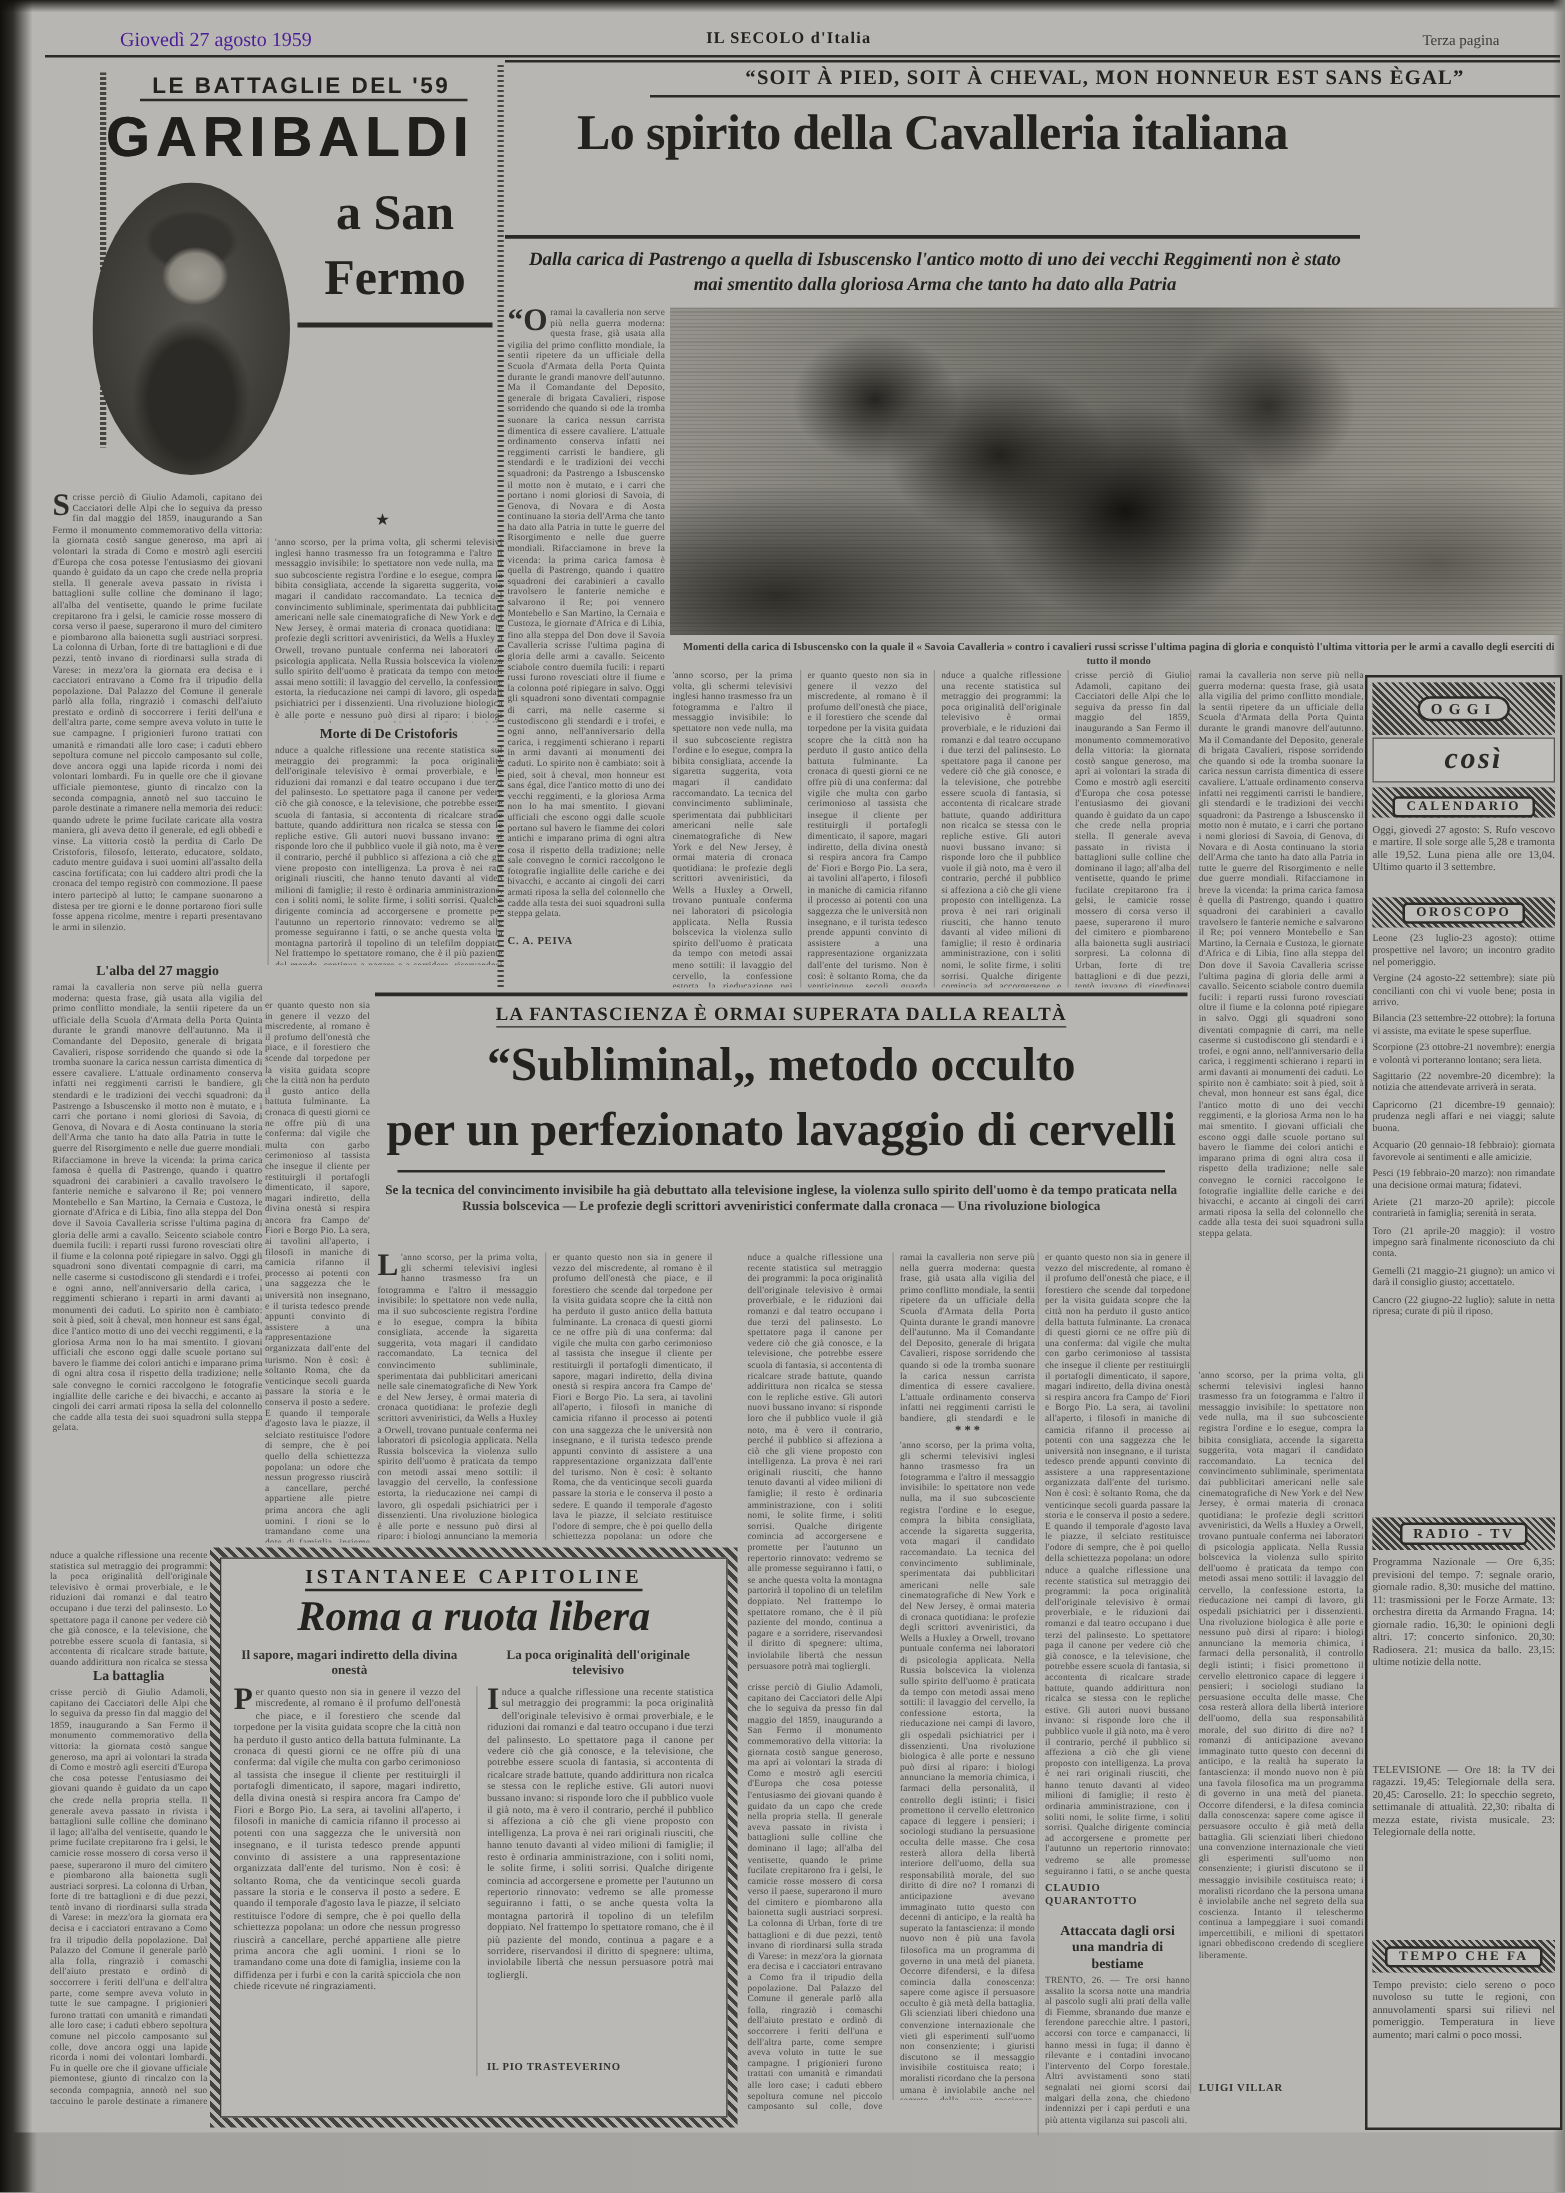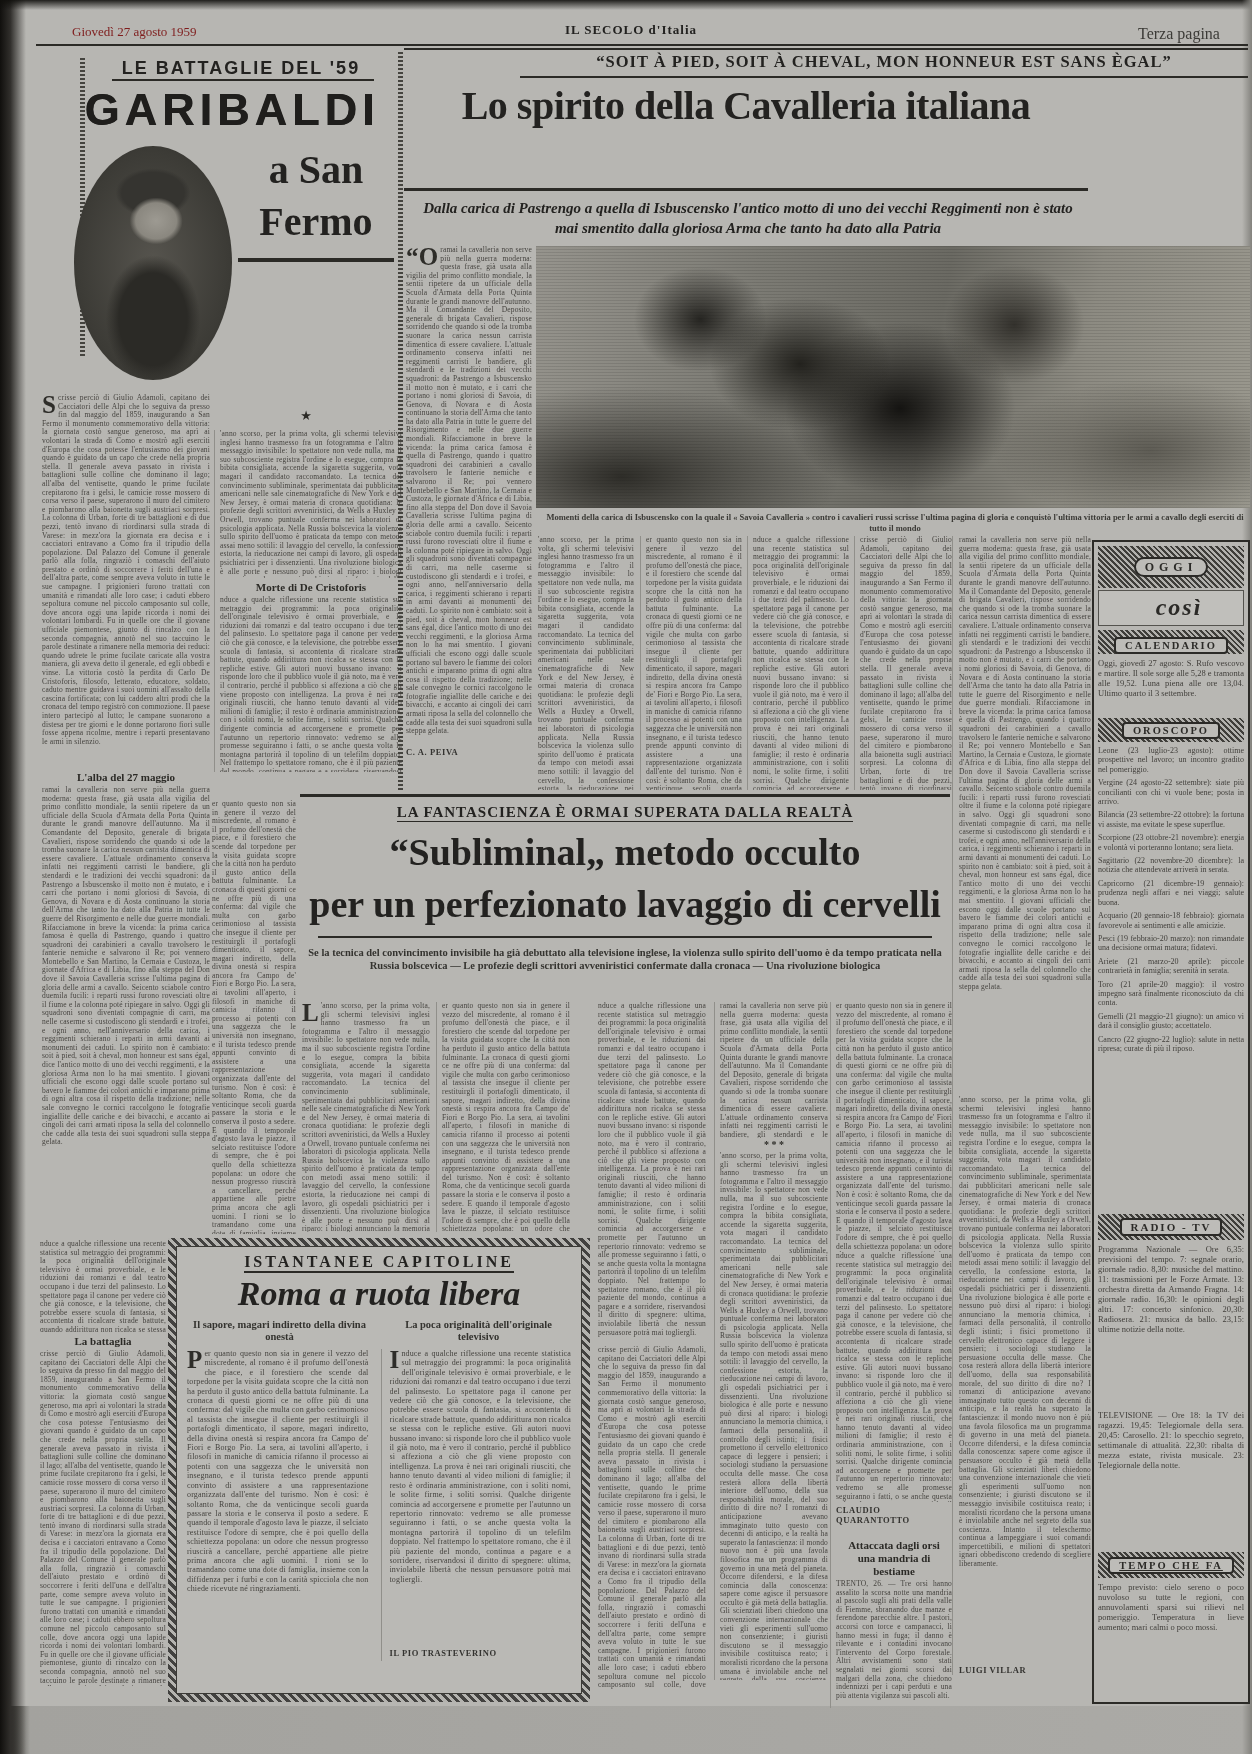--- a/index.html
+++ b/index.html
@@ -45,23 +45,23 @@
 </head>
 <body>
 
 <div id="page">
 
   <div class="abs" style="left:0;top:1706px;width:1252px;height:48px;background:linear-gradient(90deg,#141310 0,#494843 14px,#a3a29e 30px,#abaaa6 100%);"></div>
   <div class="abs" style="left:0;top:0;width:26px;height:1754px;background:linear-gradient(90deg,#100f0d 0,#312f2c 40%,rgba(183,182,178,0) 100%);"></div>
   <div class="abs" style="left:0;top:0;width:1252px;height:10px;background:linear-gradient(180deg,rgba(16,15,12,.9),rgba(0,0,0,0));"></div>
   <div class="abs" style="left:1242px;top:0;width:10px;height:1754px;background:linear-gradient(270deg,#83827d,rgba(0,0,0,0));"></div>
 
-  <div class="abs" style="left:72px;top:24px;font-size:13px;color:#7f1d1d;">Giovedì 27 agosto 1959</div>
+  <div class="abs" style="left:96px;top:24px;font-size:16px;color:#4c1d95;">Giovedì 27 agosto 1959</div>
   <div class="abs hl center" style="left:516px;top:22px;width:230px;font-size:13px;letter-spacing:1px;">IL SECOLO d'Italia</div>
-  <div class="abs" style="left:1138px;top:25px;font-size:16px;color:#3c3b37;">Terza pagina</div>
+  <div class="abs" style="left:1138px;top:25px;font-size:12px;color:#3c3b37;">Terza pagina</div>
   <div class="abs rule" style="left:36px;top:44px;width:1212px;height:2px;"></div>
 
   <div class="abs hatchV" style="left:80px;top:58px;height:300px;"></div>
   <div class="abs hatchV" style="left:398px;top:52px;height:738px;"></div>
 
   <div class="abs sans center" style="left:96px;top:58px;width:290px;font-size:18px;font-weight:bold;letter-spacing:2px;color:#232220;">LE BATTAGLIE DEL '59</div>
   <div class="abs rule" style="left:112px;top:79px;width:262px;height:2px;"></div>
   <div class="abs sans center" style="left:62px;top:84px;width:340px;font-size:45px;font-weight:bold;letter-spacing:5px;color:#1f1e1c;text-shadow:.6px 0 #1f1e1c;">GARIBALDI</div>
   <div class="abs" id="portrait" style="left:74px;top:146px;width:158px;height:234px;"></div>
   <div class="abs hl center" style="left:236px;top:146px;width:160px;font-size:40px;">a San</div>
@@ -198,19 +198,19 @@
       <p>Gemelli (21 maggio-21 giugno): un amico vi darà il consiglio giusto; accettatelo.</p>
       <p>Cancro (22 giugno-22 luglio): salute in netta ripresa; curate di più il riposo.</p>
     </div>
     <div class="band" style="height:26px;margin-top:2px;">
       <span class="lbl" style="font-size:11px;line-height:14px;letter-spacing:2px;">RADIO - TV</span>
     </div>
     <div style="height:306px;overflow:hidden;margin-top:4px;">
       <div class="sb-text" style="height:160px;margin-bottom:6px;">Programma Nazionale — Ore 6,35: previsioni del tempo. 7: segnale orario, giornale radio. 8,30: musiche del mattino. 11: trasmissioni per le Forze Armate. 13: orchestra diretta da Armando Fragna. 14: giornale radio. 16,30: le opinioni degli altri. 17: concerto sinfonico. 20,30: Radiosera. 21: musica da ballo. 23,15: ultime notizie della notte.</div>
       <div class="sb-text" style="height:136px;">TELEVISIONE — Ore 18: la TV dei ragazzi. 19,45: Telegiornale della sera. 20,45: Carosello. 21: lo specchio segreto, settimanale di attualità. 22,30: ribalta di mezza estate, rivista musicale. 23: Telegiornale della notte.</div>
     </div>
-    <div class="band" style="height:26px;margin-top:2px;text-decoration:underline;">
+    <div class="band" style="height:26px;margin-top:2px;">
       <span class="lbl" style="font-size:10.5px;line-height:13px;letter-spacing:2px;">TEMPO CHE FA</span>
     </div>
     <div class="sb-text" style="height:56px;margin-top:4px;">Tempo previsto: cielo sereno o poco nuvoloso su tutte le regioni, con annuvolamenti sparsi sui rilievi nel pomeriggio. Temperatura in lieve aumento; mari calmi o poco mossi.</div>
   </div>
 
 </div>
 
 </body></html>

